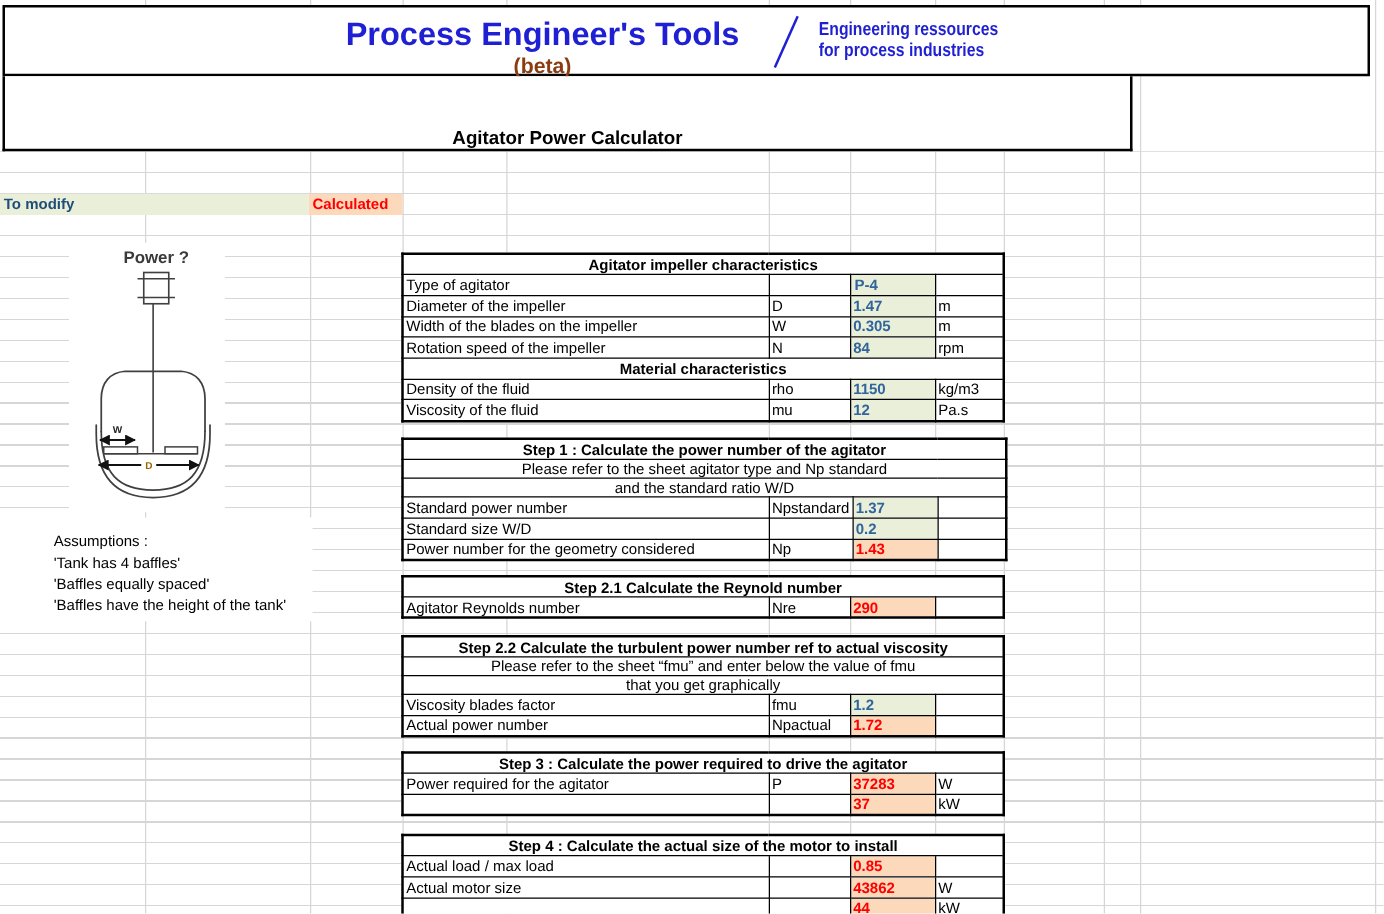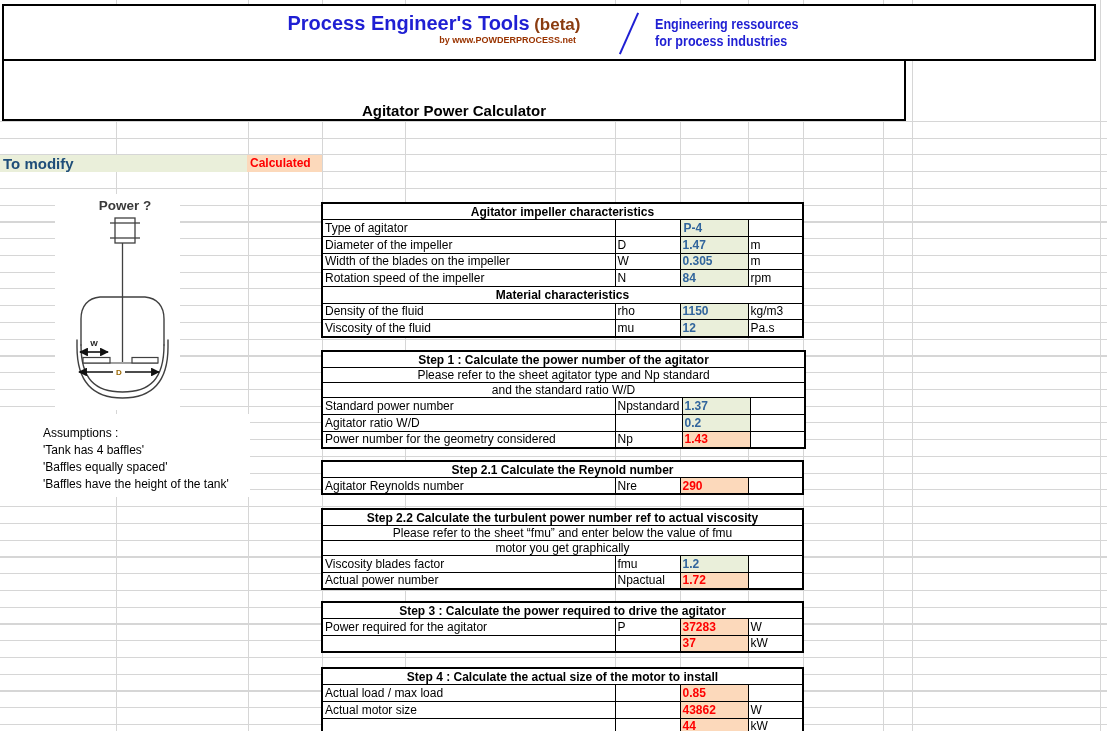--- a/index.html
+++ b/index.html
@@ -8,35 +8,35 @@
     font-family:"Liberation Sans","DejaVu Sans",sans-serif;color:#000;
   }
   
   #hgrid{position:absolute;left:0;top:121px;width:1107px;height:610px;
     background:repeating-linear-gradient(to bottom,var(--grid) 0 1px,transparent 1px 16.75px);}
   .vline{position:absolute;top:0;width:1px;height:731px;background:var(--grid);}
   
   #banner{position:absolute;left:2px;top:4px;width:1094px;height:57px;background:#fff;
     border:2px solid #000;box-sizing:border-box;}
   #banner-left{position:absolute;left:250px;top:6px;width:360px;text-align:center;}
-  #brand-title{font-size:20px;font-weight:bold;color:var(--brand-blue);white-space:nowrap;}
+  #brand-title{font-size:26px;font-weight:bold;color:var(--brand-blue);white-space:nowrap;}
   #brand-beta{font-size:17px;font-weight:bold;color:var(--beta-brown);}
   #brand-byline{font-size:9px;font-weight:bold;color:var(--byline-brown);text-align:right;margin:0 38px 0 0;}
   #slash{position:absolute;left:624px;top:5px;width:2px;height:45px;background:var(--brand-blue);
     transform:rotate(24deg);transform-origin:center;}
   #banner-right{position:absolute;left:651px;top:9px;transform:scaleX(0.84);transform-origin:left top;
     font-size:15px;line-height:17px;font-weight:800;color:var(--brand-blue);white-space:nowrap;}
   
   #titlebox{position:absolute;left:2px;top:61px;width:904px;height:60px;background:#fff;
     border:2px solid #000;border-top:none;box-sizing:border-box;
     display:flex;align-items:flex-end;justify-content:center;}
   #page-title{font-size:15px;font-weight:bold;}
   
   #legend-modify{position:absolute;left:0;top:155px;width:247px;height:17px;background:var(--input-bg);
-    font-size:15px;font-weight:bold;color:var(--legend-blue);line-height:17px;padding-left:3px;box-sizing:border-box;}
+    font-size:12px;font-weight:bold;color:var(--legend-blue);line-height:17px;padding-left:3px;box-sizing:border-box;}
   #legend-calc{position:absolute;left:247px;top:155px;width:75px;height:17px;background:var(--output-bg);
     font-size:12px;font-weight:bold;color:var(--result-red);line-height:17px;padding-left:3px;box-sizing:border-box;}
   
   #diagram{position:absolute;left:55px;top:194px;}
   #diagram text{font-family:"Liberation Sans","DejaVu Sans",sans-serif;}
   
   #assumptions{position:absolute;left:0;top:414px;width:250px;height:83px;background:#fff;padding-top:11px;box-sizing:border-box;}
   #assumptions div{font-size:12px;height:17px;line-height:17px;padding-left:3px;white-space:nowrap;margin-left:40px;}
   
   .xtable{position:absolute;left:321px;border-collapse:collapse;table-layout:fixed;background:#fff;
@@ -203,21 +203,21 @@
           <tr class="tr-s2">
             <td colspan="4" class="c-s">and the standard ratio W/D</td>
           </tr>
           <tr>
             <td class="c-label">Standard power number</td>
             <td class="c-sym">Npstandard</td>
             <td class="c-val">1.37</td>
             <td class="c-unit"></td>
           </tr>
           <tr>
-            <td class="c-label">Agitator ratio W/D</td>
+            <td class="c-label">Standard size W/D</td>
             <td class="c-sym"></td>
             <td class="c-val">0.2</td>
             <td class="c-unit"></td>
           </tr>
           <tr>
             <td class="c-label">Power number for the geometry considered</td>
             <td class="c-sym">Np</td>
             <td class="c-val out">1.43</td>
             <td class="c-unit"></td>
           </tr>
@@ -250,21 +250,21 @@
           <col style="width: 55px;">
         </colgroup>
         <tbody>
           <tr class="tr-h">
             <td colspan="4" class="c-h">Step 2.2 Calculate the turbulent power number ref to actual viscosity</td>
           </tr>
           <tr class="tr-s">
             <td colspan="4" class="c-s">Please refer to the sheet “fmu” and enter below the value of fmu</td>
           </tr>
           <tr class="tr-s2">
-            <td colspan="4" class="c-s">motor you get graphically</td>
+            <td colspan="4" class="c-s">that you get graphically</td>
           </tr>
           <tr>
             <td class="c-label">Viscosity blades factor</td>
             <td class="c-sym">fmu</td>
             <td class="c-val">1.2</td>
             <td class="c-unit"></td>
           </tr>
           <tr>
             <td class="c-label">Actual power number</td>
             <td class="c-sym">Npactual</td>

